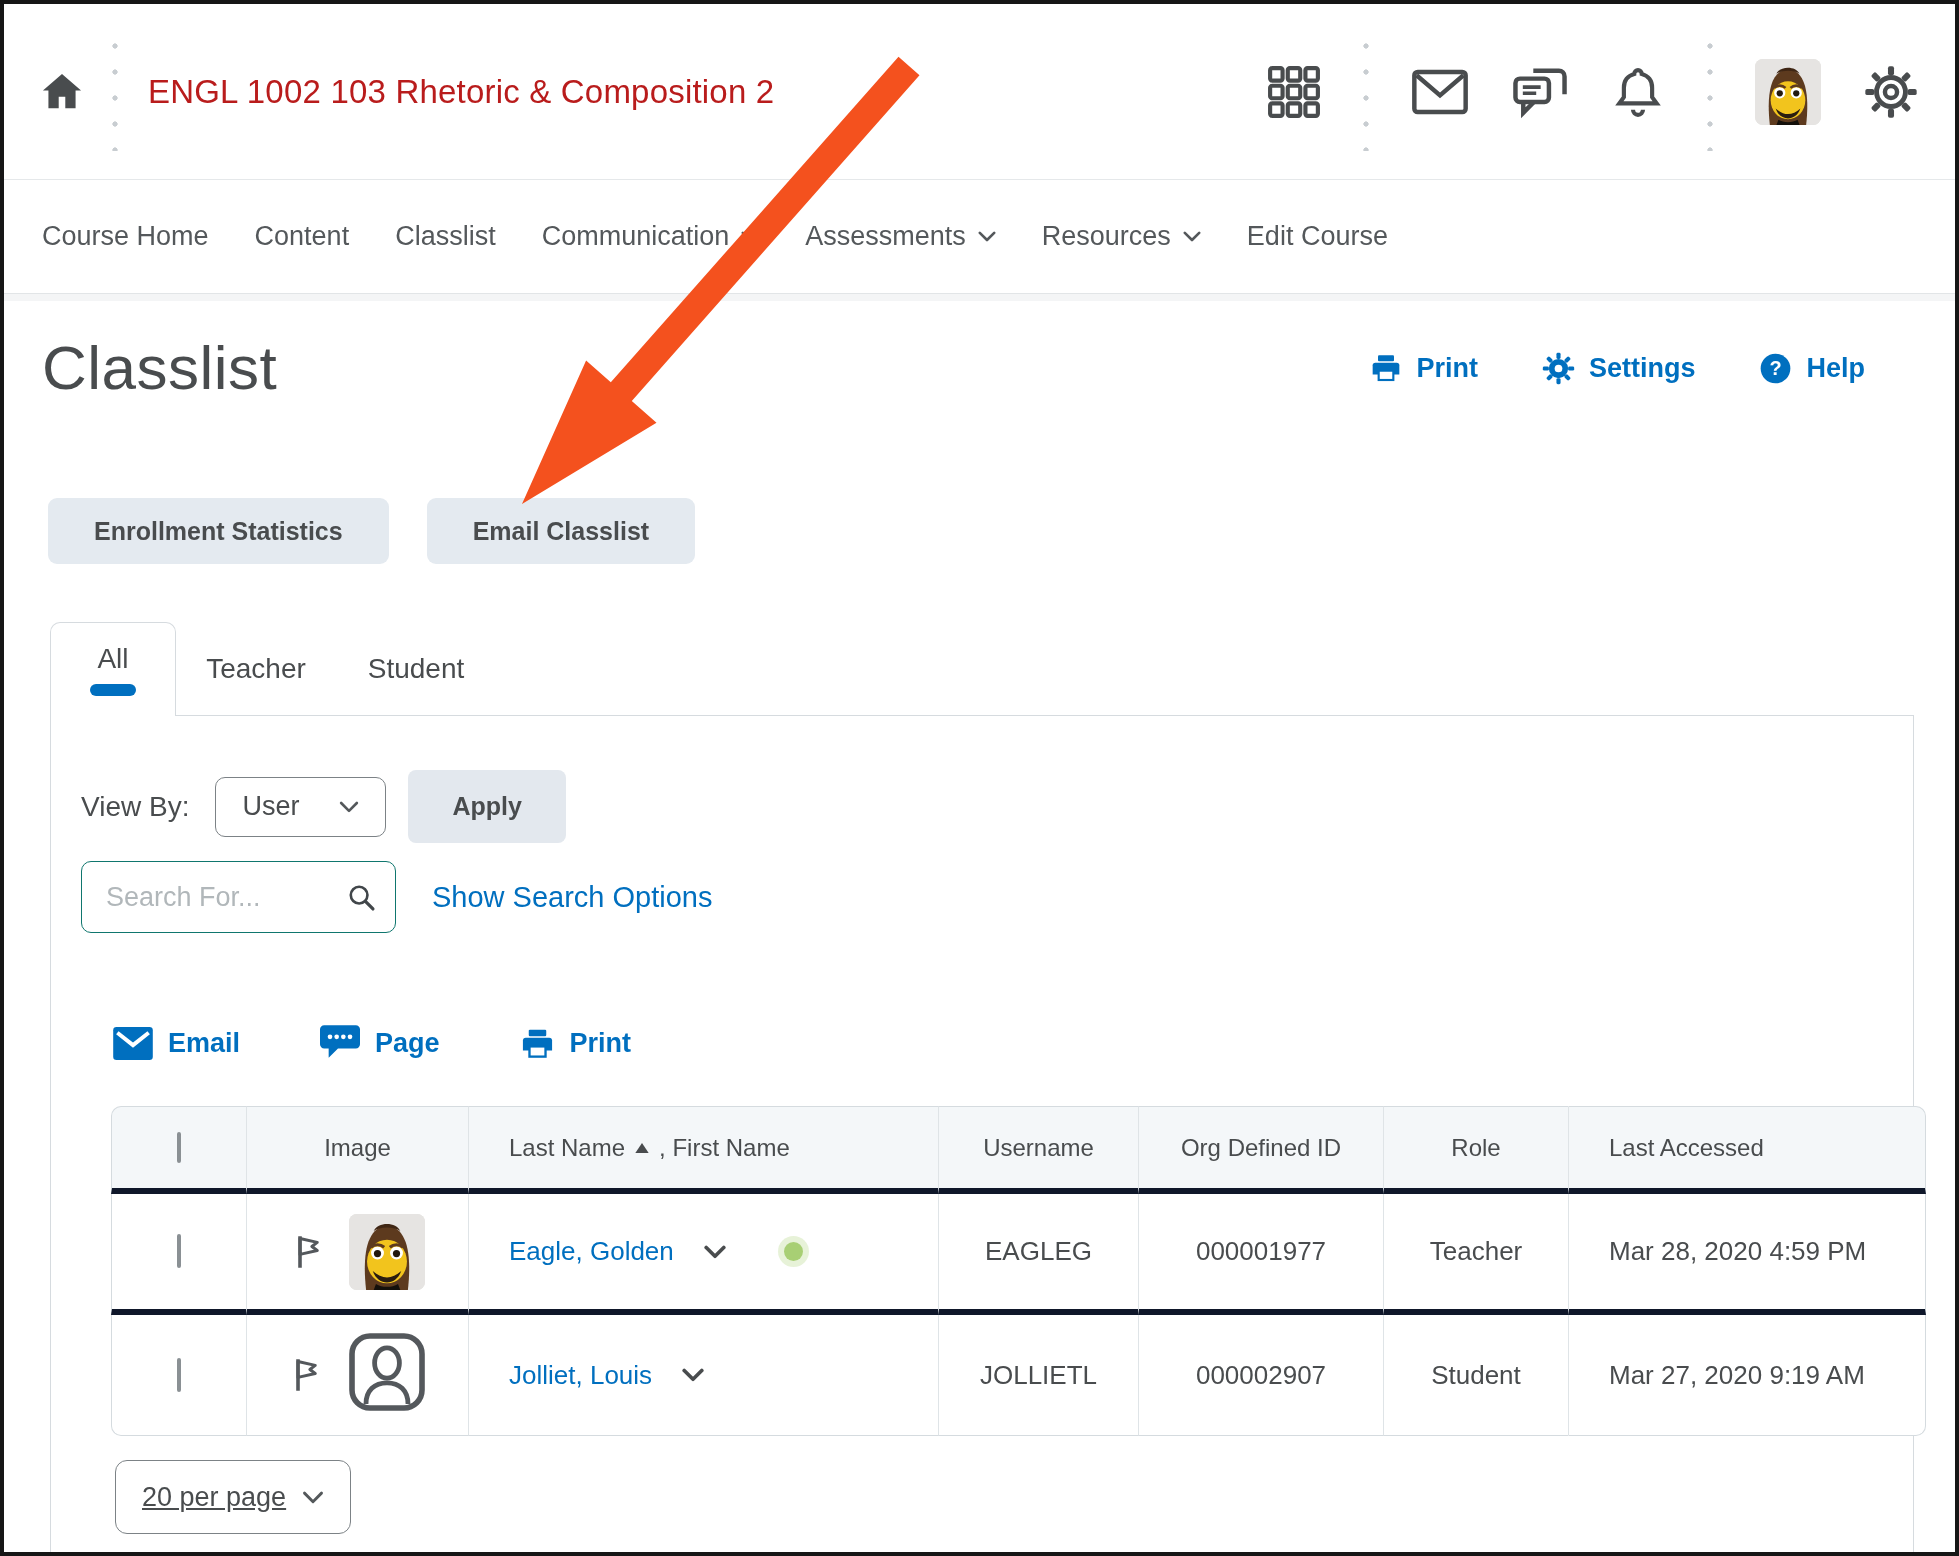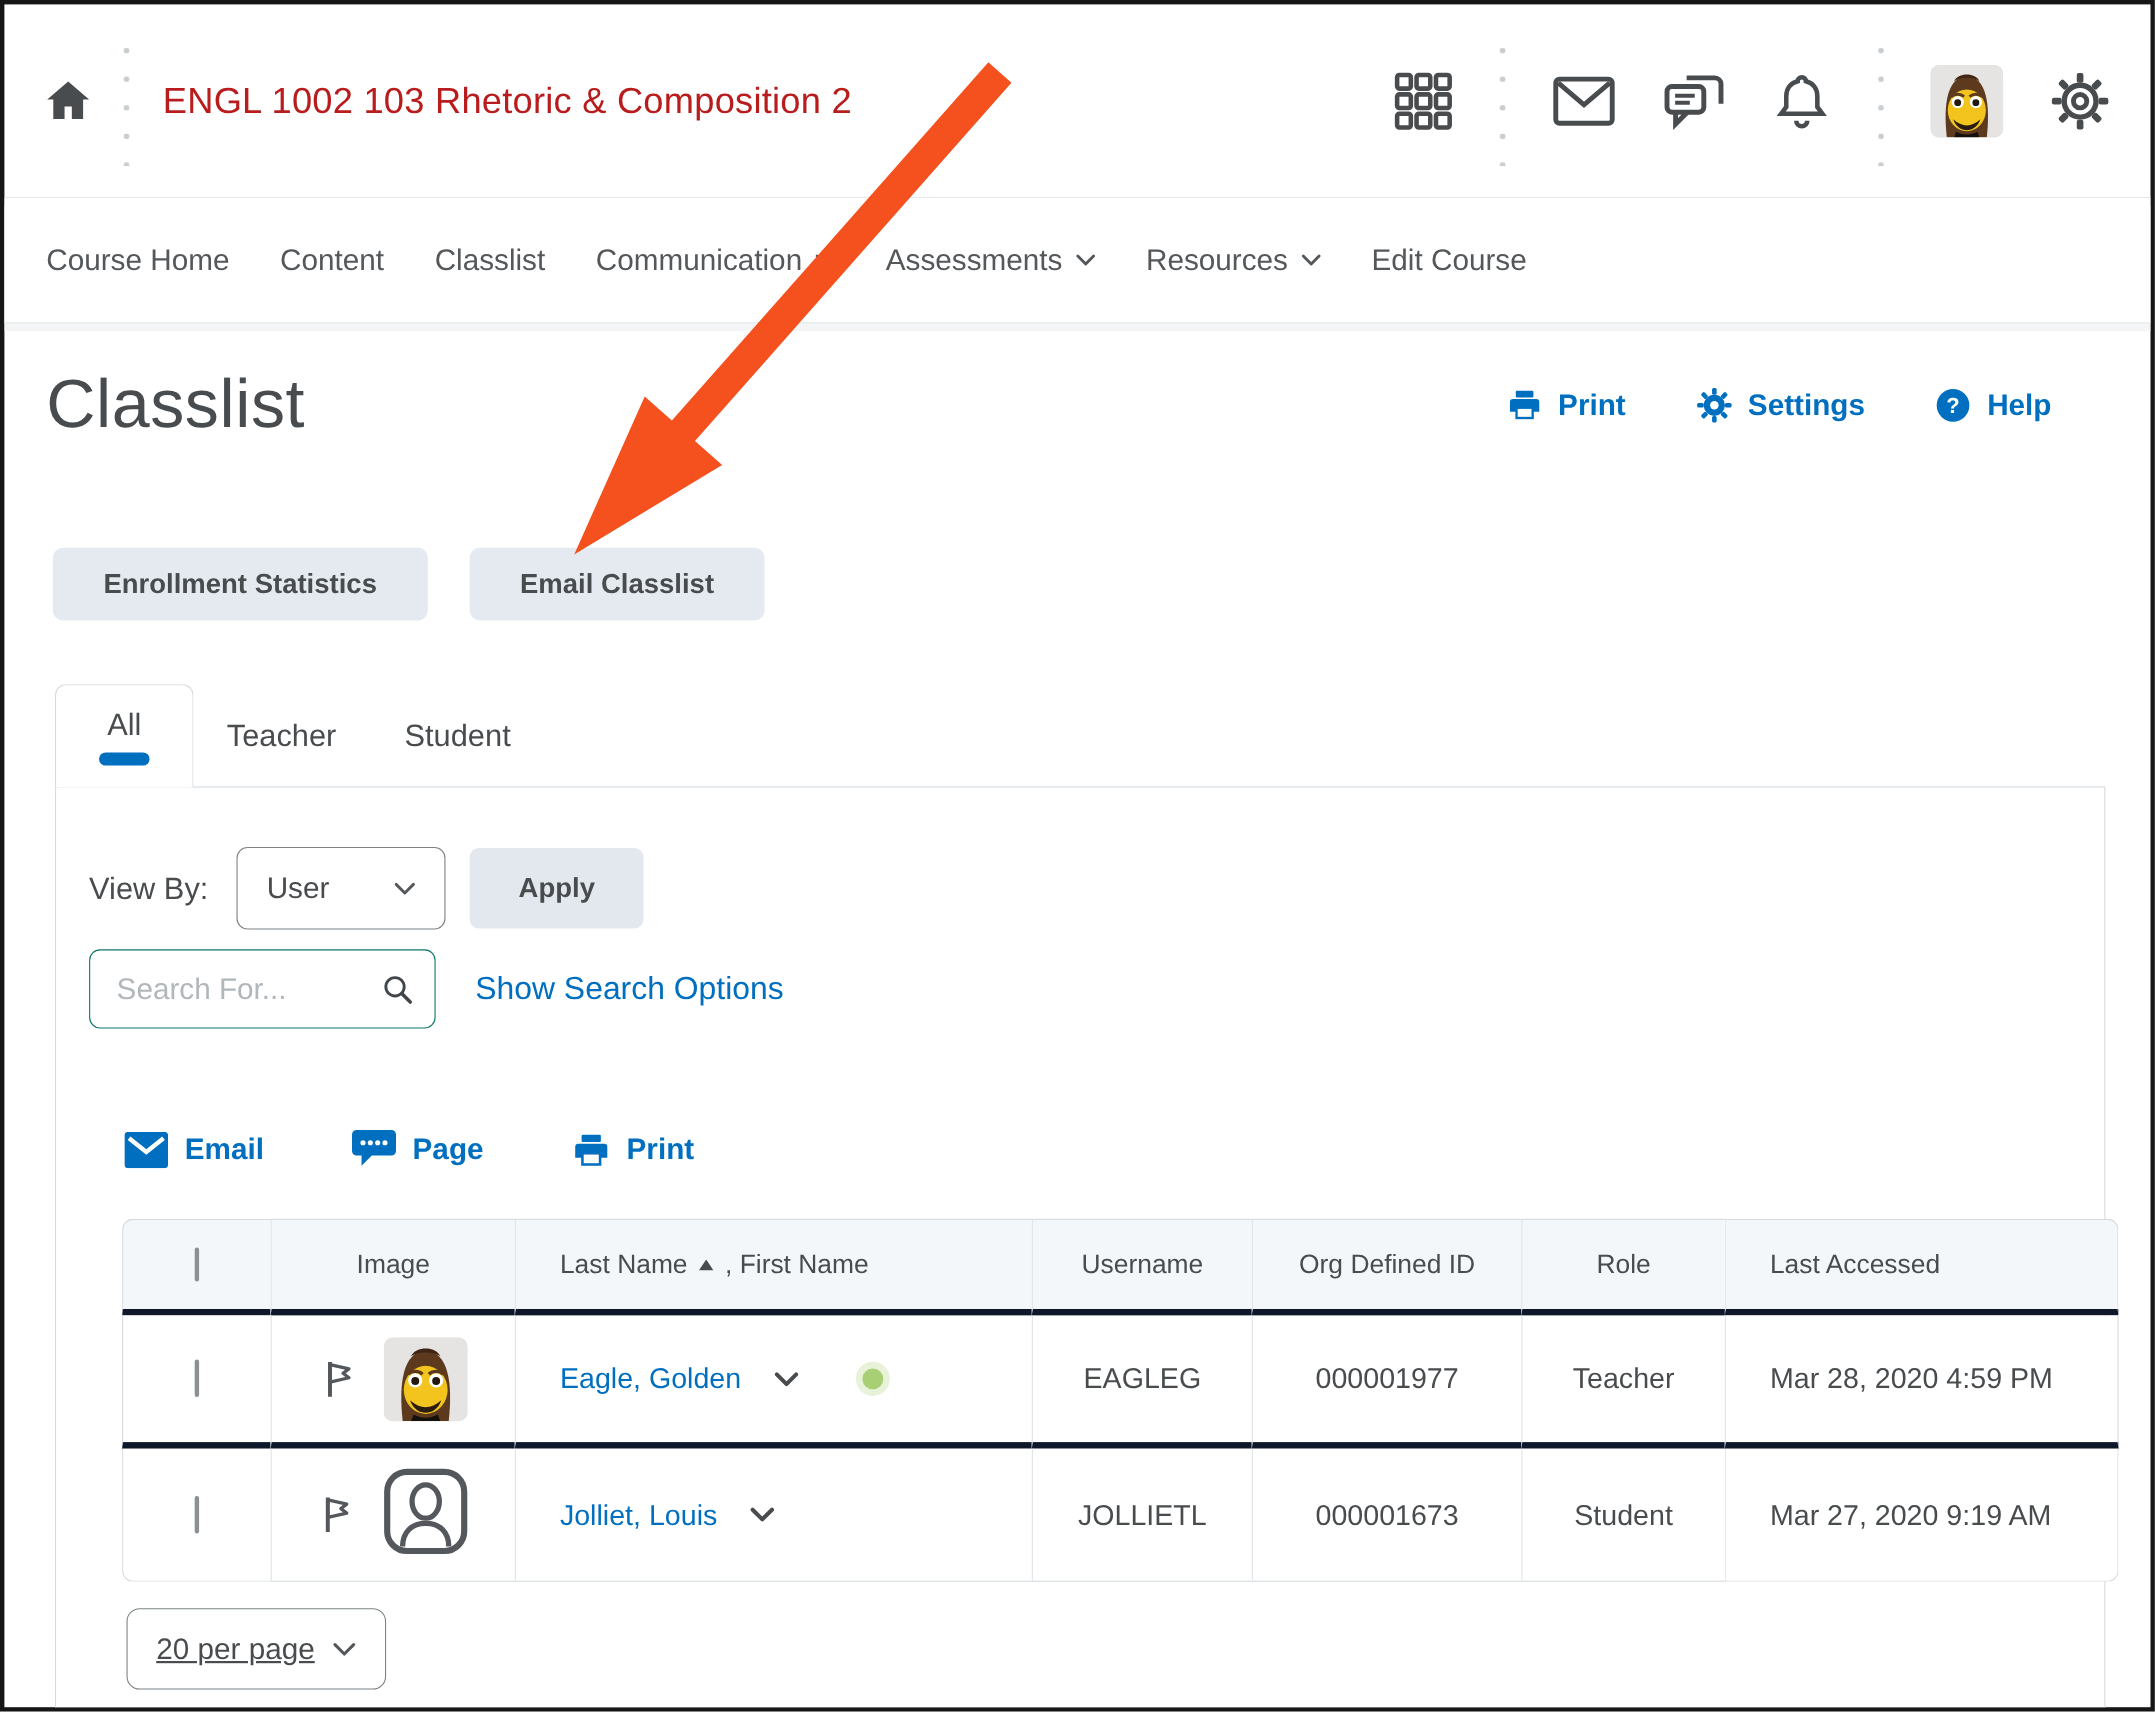--- a/index.html
+++ b/index.html
@@ -107,22 +107,22 @@
     background: #fff;
     position: relative; z-index: 2;
   }
 
   
   .viewby-row { display: flex; align-items: center; }
   .field-label { font-size: 28px; color: #494c4e; }
   .select {
     display: inline-flex; align-items: center; justify-content: space-between;
     border: 1px solid #7c8286; border-radius: 10px;
-    height: 75px; padding: 0 26px; background: #fff; cursor: pointer;
-    font-size: 27px; color: #494c4e; gap: 59px;
+    height: 60px; padding: 0 26px; background: #fff; cursor: pointer;
+    font-size: 27px; color: #494c4e; gap: 40px;
   }
   .viewby-row .select { margin-left: 26px; min-width: 170px; }
   .apply-btn {
     margin-left: 22px;
     background: #e3e8ee; border: none; border-radius: 8px;
     height: 73px; padding: 0 44px;
     font-family: inherit; font-size: 25px; font-weight: 700; color: #494c4e; cursor: pointer;
   }
   .search-row { margin-top: 18px; display: flex; align-items: center; }
   .search-box {
@@ -526,21 +526,21 @@
             <div class="name-cell">
               <a class="name-link">Jolliet, Louis</a>
               <span class="chev">
                 <svg width="22" height="14" viewBox="0 0 18 11" fill="none" stroke="#494c4e" stroke-width="3" stroke-linecap="round" stroke-linejoin="round">
                       <path d="M1.8 1.8 9 9l7.2-7.2"></path>
                     </svg>
               </span>
             </div>
           </td>
           <td class="col-center">JOLLIETL</td>
-          <td class="col-center">000001673</td>
+          <td class="col-center">000002907</td>
           <td class="col-center">Student</td>
           <td class="col-left">Mar 27, 2020 9:19 AM</td>
         </tr>
       </tbody>
         </table>
 
       <div class="pager-row">
         <span class="select">
           <span>20 per page</span>
           <svg width="22" height="13" viewBox="0 0 18 11" fill="none" stroke="#54585b" stroke-width="2.4" stroke-linecap="round" stroke-linejoin="round">

